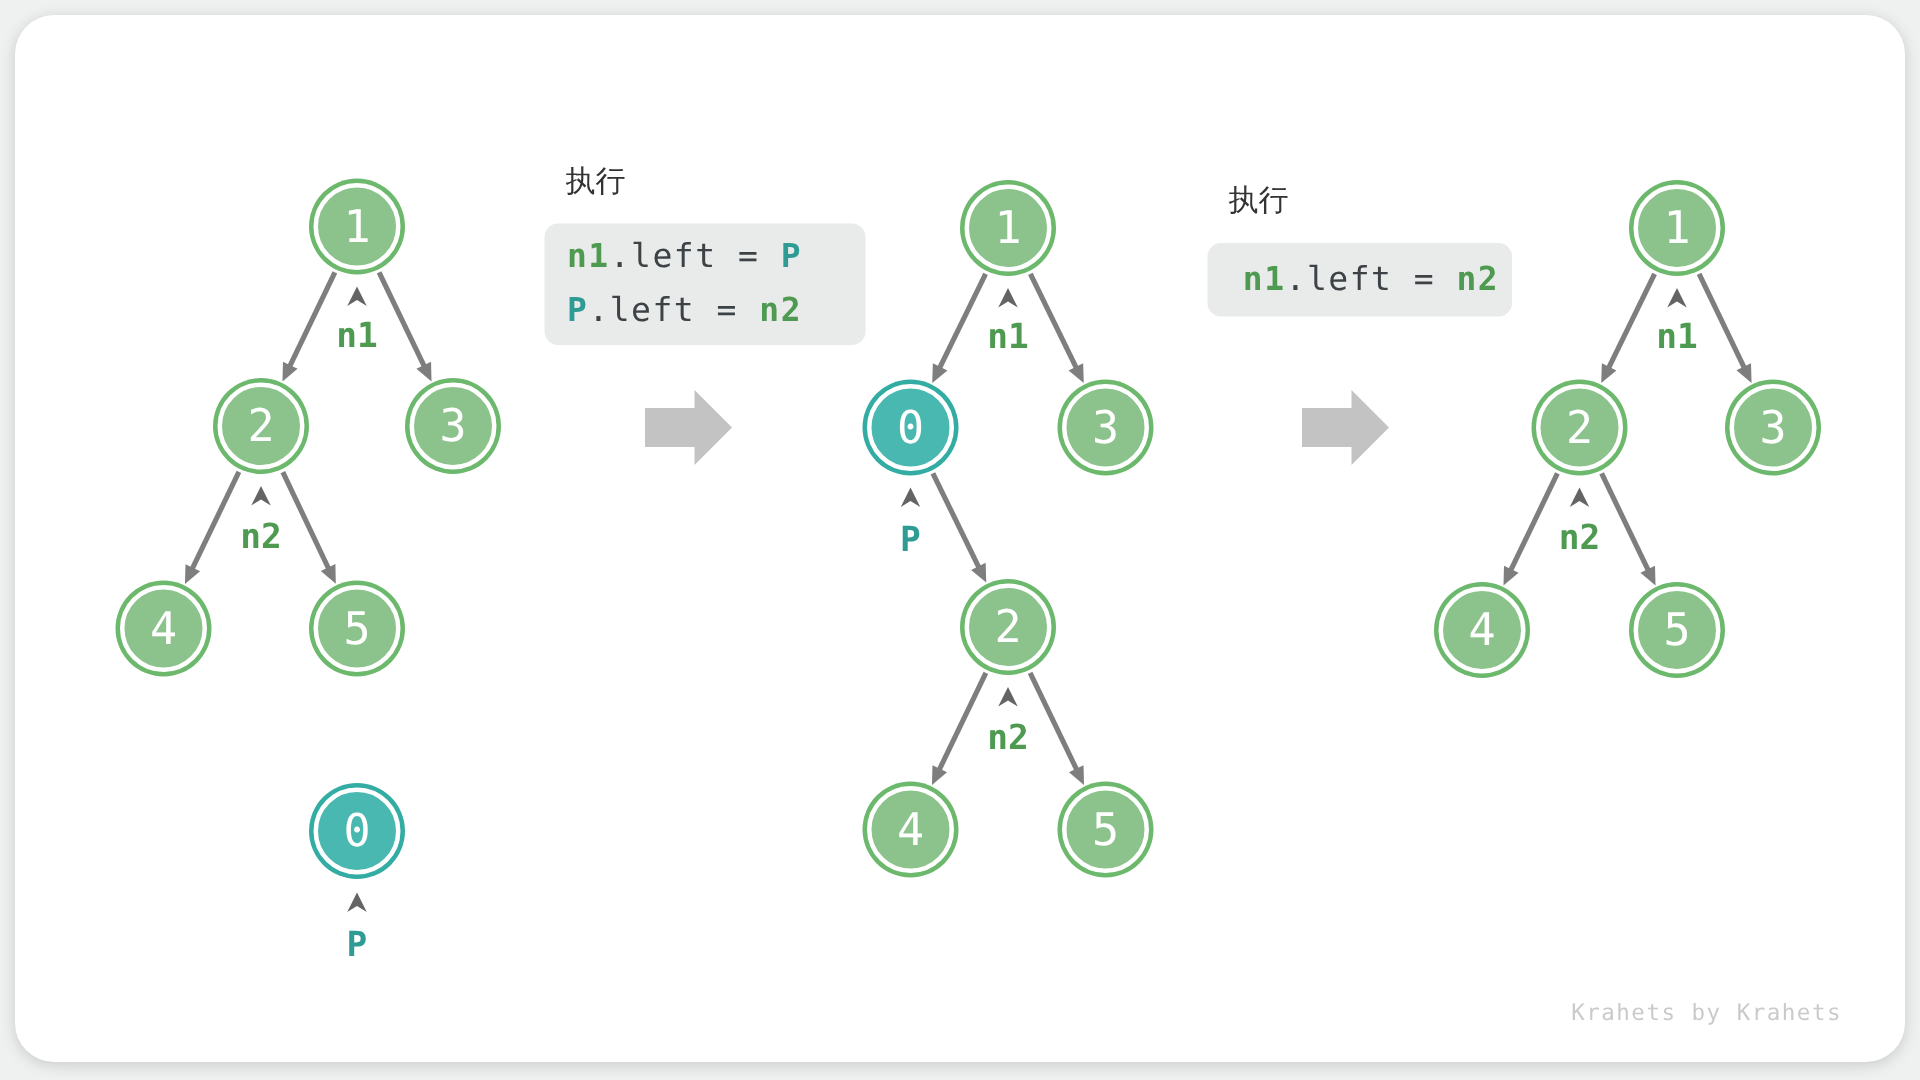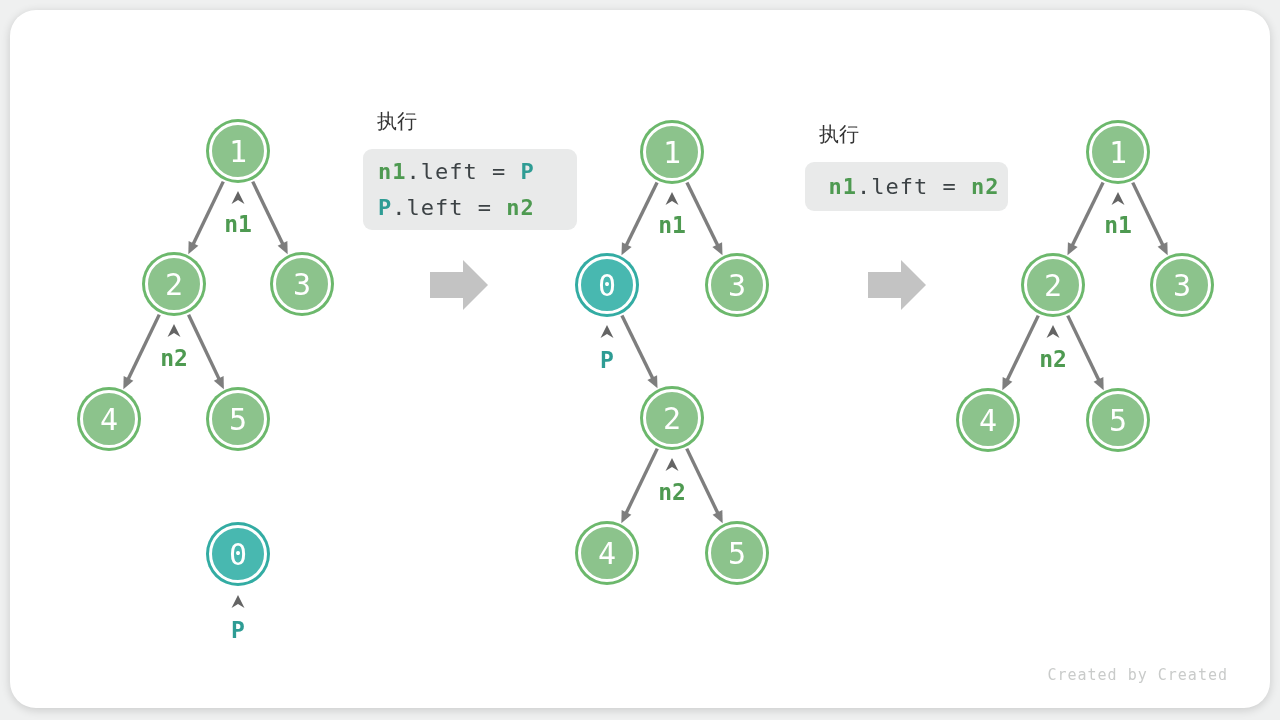--- a/index.html
+++ b/index.html
@@ -142,14 +142,14 @@
       </div>
   </div>
 
   <div class="code-panel" id="panel-1" style="left:795px;top:112px;">
     <div class="code-title">执行</div>
     <div class="code-box" style="width:203px;height:49px;text-align:center;">
         <div class="code-line"><span class="tok-green">n1</span><span class="tok-plain">.left = </span><span class="tok-green">n2</span></div>
       </div>
   </div>
 
-  <div class="watermark">Created by Created</div>
+  <div class="watermark">Krahets by Krahets</div>
 </div>
 
 </body></html>

